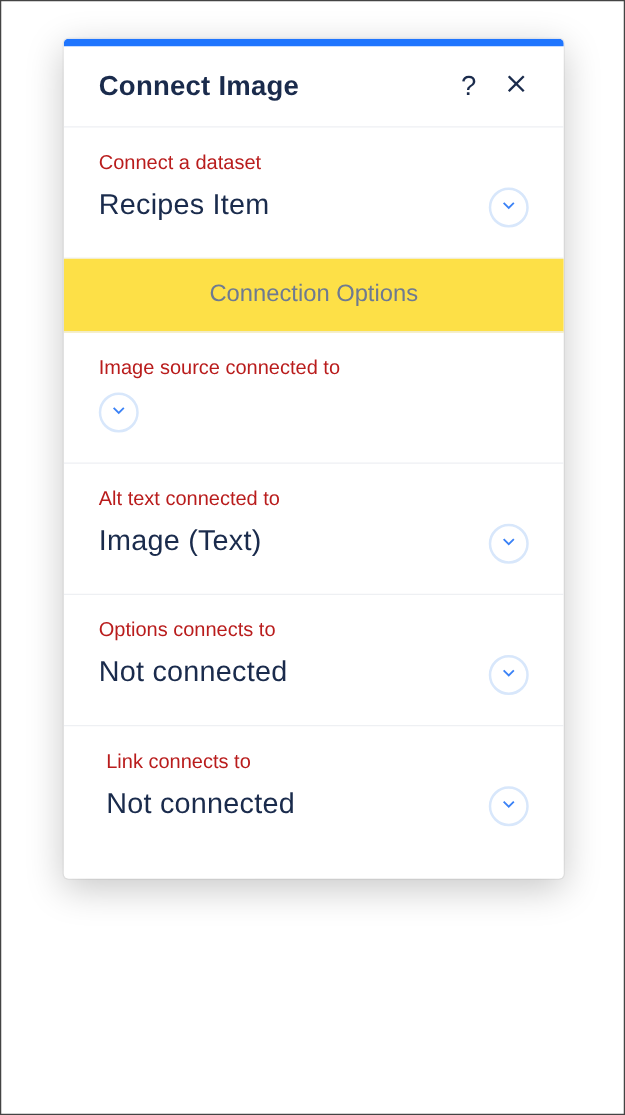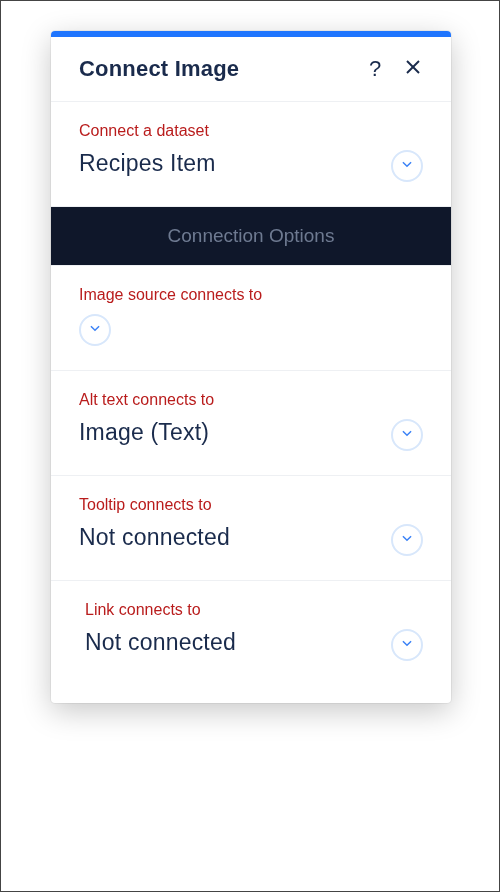--- a/index.html
+++ b/index.html
@@ -50,21 +50,21 @@
     color: #1a2b4c;
   }
   .header-help { font-size: 22px; font-weight: 400; }
   .header-close svg { width: 18px; height: 18px; stroke: #1a2b4c; stroke-width: 2.5; }
   .section {
     padding: 14px 28px 14px 28px;
     border-bottom: 1px solid #eef0f3;
   }
   .section:last-child { border-bottom: none; padding-bottom: 32px; padding-left: 34px;}
   .options-banner {
-    background: #0f172a;
+    background: #fde047;
     color: #6e7a91;
     text-align: center;
     font-size: 19px;
     padding: 18px 0;
     border-bottom: 1px solid #eef0f3;
   }
   .label {
     font-size: 16px;
     color: #b91c1c;
     margin: 6px 0 6px 0;
@@ -124,48 +124,48 @@
                 <polyline points="5 9 12 16 19 9"></polyline>
               </svg>
           </span>
         </div>
       </div>
     </div>
 
     <div class="options-banner">Connection Options</div>
 
     <div class="section">
-      <div class="label">Image source connects to</div>
+      <div class="label">Image source connected to</div>
       <div class="select-row">
         <div class="chev-btn">
           <span>
             <svg viewBox="0 0 24 24">
                 <polyline points="5 9 12 16 19 9"></polyline>
               </svg>
           </span>
         </div>
       </div>
     </div>
 
     <div class="section">
-      <div class="label">Alt text connects to</div>
+      <div class="label">Alt text connected to</div>
       <div class="select-row">
         <div class="value">Image (Text)</div>
         <div class="chev-btn">
           <span>
             <svg viewBox="0 0 24 24">
                 <polyline points="5 9 12 16 19 9"></polyline>
               </svg>
           </span>
         </div>
       </div>
     </div>
 
     <div class="section">
-      <div class="label">Tooltip connects to</div>
+      <div class="label">Options connects to</div>
       <div class="select-row">
         <div class="value">Not connected</div>
         <div class="chev-btn">
           <span>
             <svg viewBox="0 0 24 24">
                 <polyline points="5 9 12 16 19 9"></polyline>
               </svg>
           </span>
         </div>
       </div>

